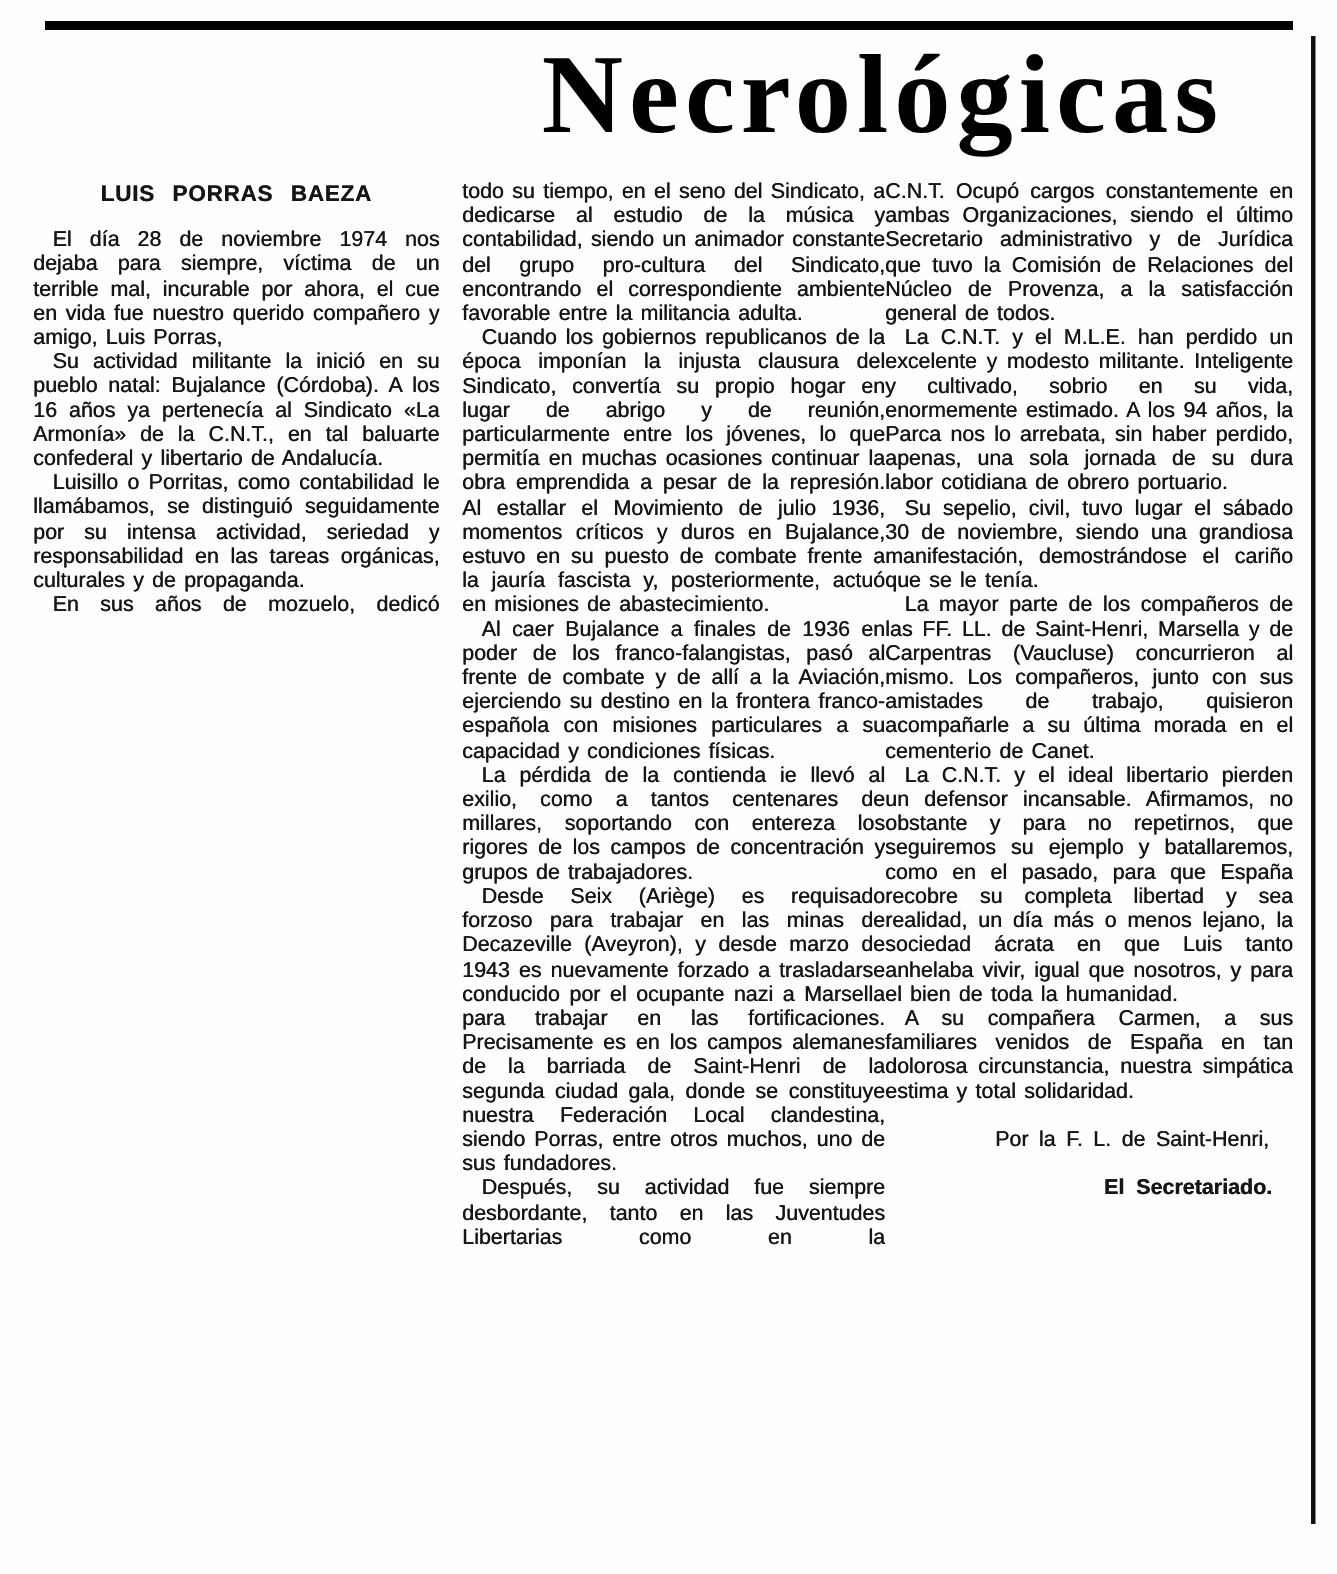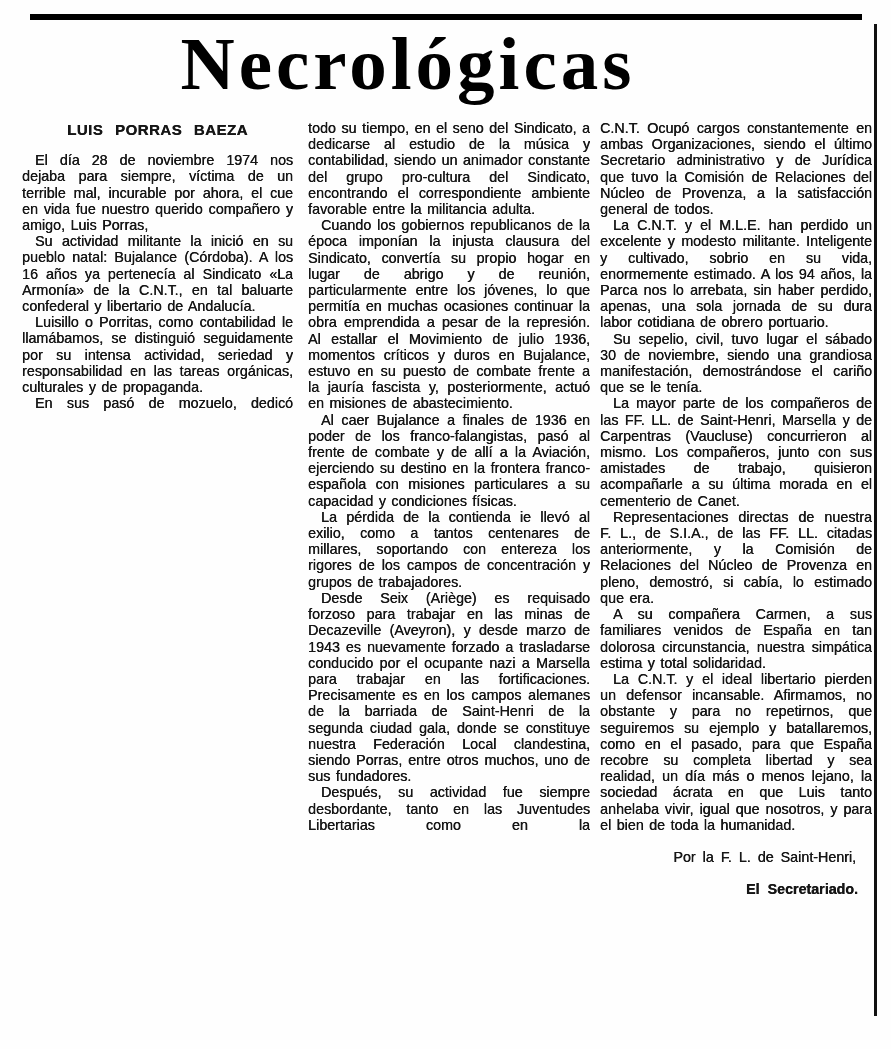--- a/index.html
+++ b/index.html
@@ -26,21 +26,21 @@
     position: absolute;
     left: 874px; top: 24px;
     width: 3px; height: 992px;
     background: #111111;
   }
   .masthead {
     position: absolute;
     top: 26px; left: 0;
     width: 816px;
     margin: 0;
-    text-align: center;
+    text-align: right;
     font-family: "Liberation Serif", serif;
     font-weight: bold;
     font-size: 75px;
     line-height: 1;
     letter-spacing: 4px;
     color: #000000;
   }
   .columns {
     position: absolute;
     top: 120px; left: 22px;
@@ -51,21 +51,21 @@
   .col {
     font-size: 14.3px;
     line-height: 16.2px;
     text-align: justify;
     color: #161616;
     text-shadow: 0.3px 0 0 #161616;
     height: 912px;
     overflow: hidden;
   }
   .col-1 { width: 271px; margin-right: 15px; }
-  .col-2 { width: 282px; margin-right: 10px; }
+  .col-2 { width: 282px; margin-right: 0; }
   .col-3 { width: 272px; }
   .obit-heading {
     margin: 2px 0 14px 0;
     font-size: 15px;
     font-weight: bold;
     text-align: center;
     letter-spacing: 0.5px;
     word-spacing: 7px;
   }
   .para {
@@ -99,38 +99,37 @@
 
   <h1 class="masthead">Necrológicas</h1>
 
   <div class="columns">
 
     <section class="col col-1">
       <h2 class="obit-heading">LUIS PORRAS BAEZA</h2>
       <p class="para">El día 28 de noviembre 1974 nos dejaba para siempre, víctima de un terrible mal, incurable por ahora, el cue en vida fue nuestro querido compañero y amigo, Luis Porras,</p>
       <p class="para">Su actividad militante la inició en su pueblo natal: Bujalance (Córdoba). A los 16 años ya pertenecía al Sindicato «La Armonía» de la C.N.T., en tal baluarte confederal y libertario de Andalucía.</p>
       <p class="para">Luisillo o Porritas, como contabilidad le llamábamos, se distinguió seguidamente por su intensa actividad, seriedad y responsabilidad en las tareas orgánicas, culturales y de propaganda.</p>
-      <p class="para fill">En sus pasó de mozuelo, dedicó</p>
+      <p class="para fill">En sus años de mozuelo, dedicó</p>
     </section>
 
     <section class="col col-2">
       <p class="para cont">todo su tiempo, en el seno del Sindicato, a dedicarse al estudio de la música y contabilidad, siendo un animador constante del grupo pro-cultura del Sindicato, encontrando el correspondiente ambiente favorable entre la militancia adulta.</p>
       <p class="para">Cuando los gobiernos republicanos de la época imponían la injusta clausura del Sindicato, convertía su propio hogar en lugar de abrigo y de reunión, particularmente entre los jóvenes, lo que permitía en muchas ocasiones continuar la obra emprendida a pesar de la represión. Al estallar el Movimiento de julio 1936, momentos críticos y duros en Bujalance, estuvo en su puesto de combate frente a la jauría fascista y, posteriormente, actuó en misiones de abastecimiento.</p>
       <p class="para">Al caer Bujalance a finales de 1936 en poder de los franco-falangistas, pasó al frente de combate y de allí a la Aviación, ejerciendo su destino en la frontera franco-española con misiones particulares a su capacidad y condiciones físicas.</p>
       <p class="para">La pérdida de la contienda ie llevó al exilio, como a tantos centenares de millares, soportando con entereza los rigores de los campos de concentración y grupos de trabajadores.</p>
       <p class="para">Desde Seix (Ariège) es requisado forzoso para trabajar en las minas de Decazeville (Aveyron), y desde marzo de 1943 es nuevamente forzado a trasladarse conducido por el ocupante nazi a Marsella para trabajar en las fortificaciones. Precisamente es en los campos alemanes de la barriada de Saint-Henri de la segunda ciudad gala, donde se constituye nuestra Federación Local clandestina, siendo Porras, entre otros muchos, uno de sus fundadores.</p>
       <p class="para fill">Después, su actividad fue siempre desbordante, tanto en las Juventudes Libertarias como en la</p>
     </section>
 
     <section class="col col-3">
       <p class="para cont">C.N.T. Ocupó cargos constantemente en ambas Organizaciones, siendo el último Secretario administrativo y de Jurídica que tuvo la Comisión de Relaciones del Núcleo de Provenza, a la satisfacción general de todos.</p>
       <p class="para">La C.N.T. y el M.L.E. han perdido un excelente y modesto militante. Inteligente y cultivado, sobrio en su vida, enormemente estimado. A los 94 años, la Parca nos lo arrebata, sin haber perdido, apenas, una sola jornada de su dura labor cotidiana de obrero portuario.</p>
       <p class="para">Su sepelio, civil, tuvo lugar el sábado 30 de noviembre, siendo una grandiosa manifestación, demostrándose el cariño que se le tenía.</p>
       <p class="para">La mayor parte de los compañeros de las FF. LL. de Saint-Henri, Marsella y de Carpentras (Vaucluse) concurrieron al mismo. Los compañeros, junto con sus amistades de trabajo, quisieron acompañarle a su última morada en el cementerio de Canet.</p>
-      <p class="para">Representaciones directas de nuestra F. L., de S.I.A., de las FF. LL. citadas anteriormente, y la Comisión de Relaciones del Núcleo de Provenza en pleno, demostró, si cabía, lo estimado que era.</p>
+      <p class="para">La C.N.T. y el ideal libertario pierden un defensor incansable. Afirmamos, no obstante y para no repetirnos, que seguiremos su ejemplo y batallaremos, como en el pasado, para que España recobre su completa libertad y sea realidad, un día más o menos lejano, la sociedad ácrata en que Luis tanto anhelaba vivir, igual que nosotros, y para el bien de toda la humanidad.</p>
       <p class="para">A su compañera Carmen, a sus familiares venidos de España en tan dolorosa circunstancia, nuestra simpática estima y total solidaridad.</p>
-      <p class="para">La C.N.T. y el ideal libertario pierden un defensor incansable. Afirmamos, no obstante y para no repetirnos, que seguiremos su ejemplo y batallaremos, como en el pasado, para que España recobre su completa libertad y sea realidad, un día más o menos lejano, la sociedad ácrata en que Luis tanto anhelaba vivir, igual que nosotros, y para el bien de toda la humanidad.</p>
       <p class="byline">Por la F. L. de Saint-Henri,</p>
       <p class="signature">El Secretariado.</p>
     </section>
 
   </div>
 </div>
 
 </body></html>

